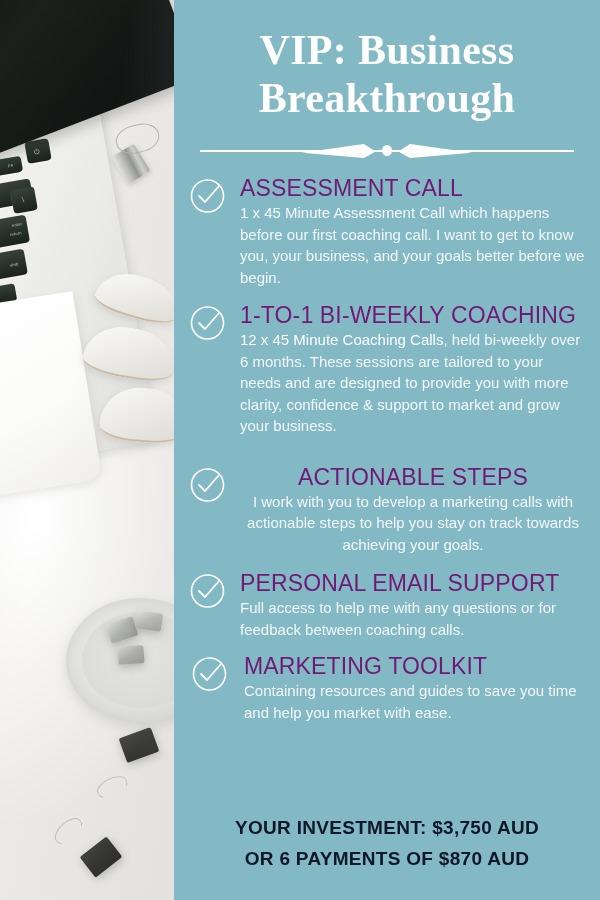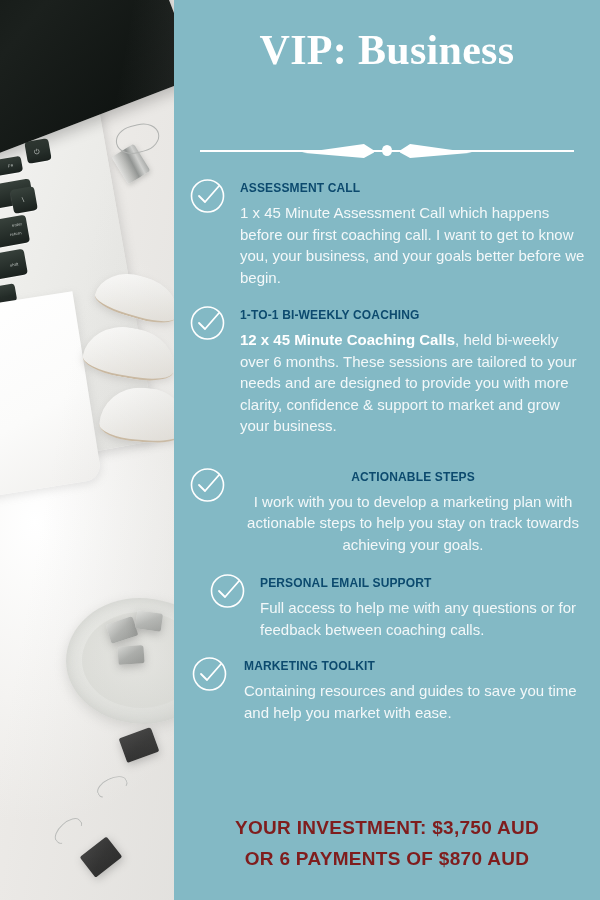--- a/index.html
+++ b/index.html
@@ -226,43 +226,43 @@
   .check-icon {
     position: absolute;
     left: 14px;
     top: 0px;
     width: 39px;
     height: 39px;
   }
   .check-icon svg { display: block; }
 
   .f-title {
-    color: #0c4a6e;
-    font-size: 12px;
-    font-weight: 700;
+    color: #701a75;
+    font-size: 23px;
+    font-weight: 400;
     letter-spacing: 0.15px;
     line-height: 24px;
     margin: 0 0 2px 0;
   }
   .f-body {
     color: #f3f8f9;
     font-size: 15px;
     line-height: 21.5px;
     margin: 0;
     font-weight: 400;
   }
-  .f-body b { font-weight: 700; color: #ffffff; }
+  .f-body b { font-weight: 400; color: #ffffff; }
 
   
   .price {
     position: absolute;
     left: 0; top: 812px;
     width: 426px;
     text-align: center;
-    color: #7f1d1d;
+    color: #0f172a;
     font-size: 19px;
     font-weight: 700;
     line-height: 31px;
     letter-spacing: 0.3px;
   }
 </style>
 </head>
 <body>
 
 <div class="poster">
@@ -320,20 +320,21 @@
     <div class="clip-wire" style="left:52px; top:822px; transform:rotate(-42deg);"></div>
     <div class="clip-black" style="left:84px; top:844px; transform:rotate(-38deg);"></div>
 
     <div class="photo-shade"></div>
   </div>
 
   <div class="panel">
 
     <div class="title-block">
       <div class="title">VIP: Business</div>
+      <div class="title">Breakthrough</div>
     </div>
 
     <div class="ornament">
       <div class="orn-rule"></div>
       <div class="orn-leaf left"></div>
       <div class="orn-dot"></div>
       <div class="orn-leaf right"></div>
     </div>
 
     <div class="features">
@@ -361,24 +362,24 @@
       </div>
 
       <div class="feature" style="margin-bottom:16px;text-align:center;">
         <span class="check-icon">
           <svg width="39" height="39" viewBox="0 0 39 39">
             <circle cx="19.5" cy="20" r="16" fill="none" stroke="#ffffff" stroke-width="1.6"></circle>
             <path d="M11 20 L17 26 L31 10" fill="none" stroke="#ffffff" stroke-width="1.8" stroke-linecap="round" stroke-linejoin="round"></path>
           </svg>
         </span>
         <p class="f-title">ACTIONABLE STEPS</p>
-        <p class="f-body">I work with you to develop a marketing plan with actionable steps to help you stay on track towards achieving your goals.</p>
+        <p class="f-body">I work with you to develop a marketing calls with actionable steps to help you stay on track towards achieving your goals.</p>
       </div>
 
-      <div class="feature" style="margin-bottom:14px;margin-left:20px;">
+      <div class="feature" style="margin-bottom:14px;">
         <span class="check-icon">
           <svg width="39" height="39" viewBox="0 0 39 39">
             <circle cx="19.5" cy="20" r="16" fill="none" stroke="#ffffff" stroke-width="1.6"></circle>
             <path d="M11 20 L17 26 L31 10" fill="none" stroke="#ffffff" stroke-width="1.8" stroke-linecap="round" stroke-linejoin="round"></path>
           </svg>
         </span>
         <p class="f-title">PERSONAL EMAIL SUPPORT</p>
         <p class="f-body">Full access to help me with any questions or for feedback between coaching calls.</p>
       </div>
 

